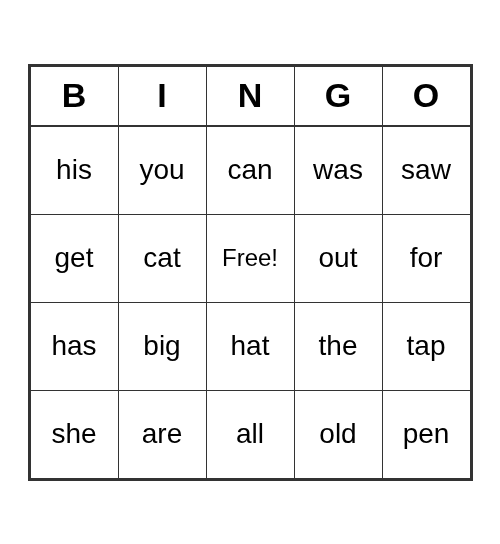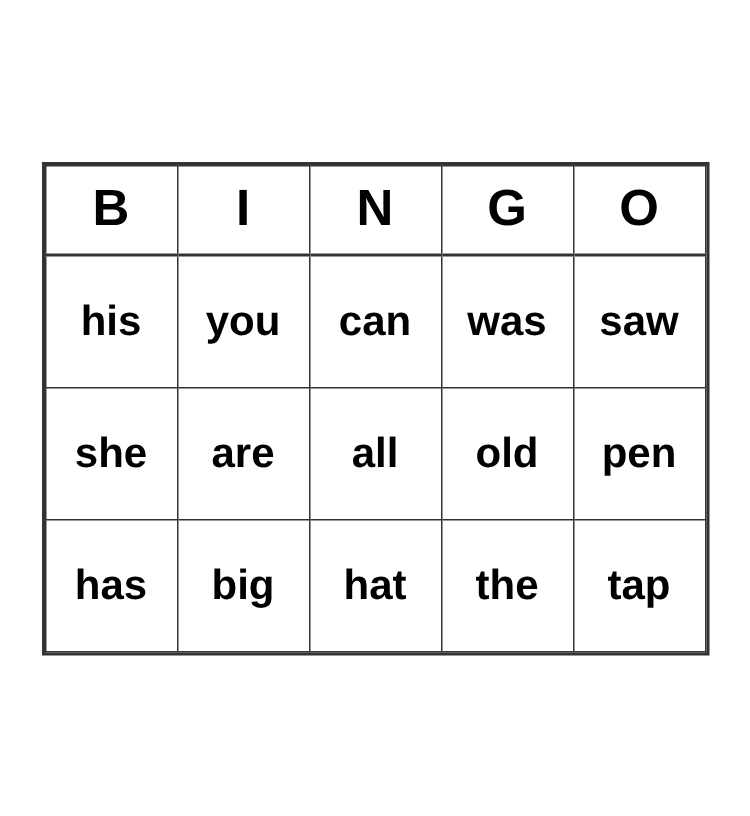--- a/index.html
+++ b/index.html
@@ -28,21 +28,20 @@
     }
 
     .bingo-table td,
     .bingo-table th {
       border: 1.5px solid #333;
       width: 88px;
       height: 88px;
       text-align: center;
       vertical-align: middle;
       font-size: 28px;
-      font-weight: bold;
     }
 
     .bingo-table .header-row th {
       height: 60px;
       font-size: 34px;
       font-weight: bold;
       border-bottom: 2px solid #333;
     }
 
     .bingo-table .free-cell {
@@ -65,28 +64,35 @@
     </thead>
     <tbody id="bingo-body">
     <tr>
           <td>his</td>
           <td>you</td>
           <td>can</td>
           <td>was</td>
           <td>saw</td>
         </tr>
         <tr>
-          <td>she</td>
-          <td>are</td>
-          <td>all</td>
-          <td>old</td>
-          <td>pen</td>
+          <td>get</td>
+          <td>cat</td>
+          <td class="free-cell">Free!</td>
+          <td>out</td>
+          <td>for</td>
         </tr>
         <tr>
           <td>has</td>
           <td>big</td>
           <td>hat</td>
           <td>the</td>
           <td>tap</td>
         </tr>
+        <tr>
+          <td>she</td>
+          <td>are</td>
+          <td>all</td>
+          <td>old</td>
+          <td>pen</td>
+        </tr>
       </tbody>
   </table>
 </div>
 
 </body></html>

